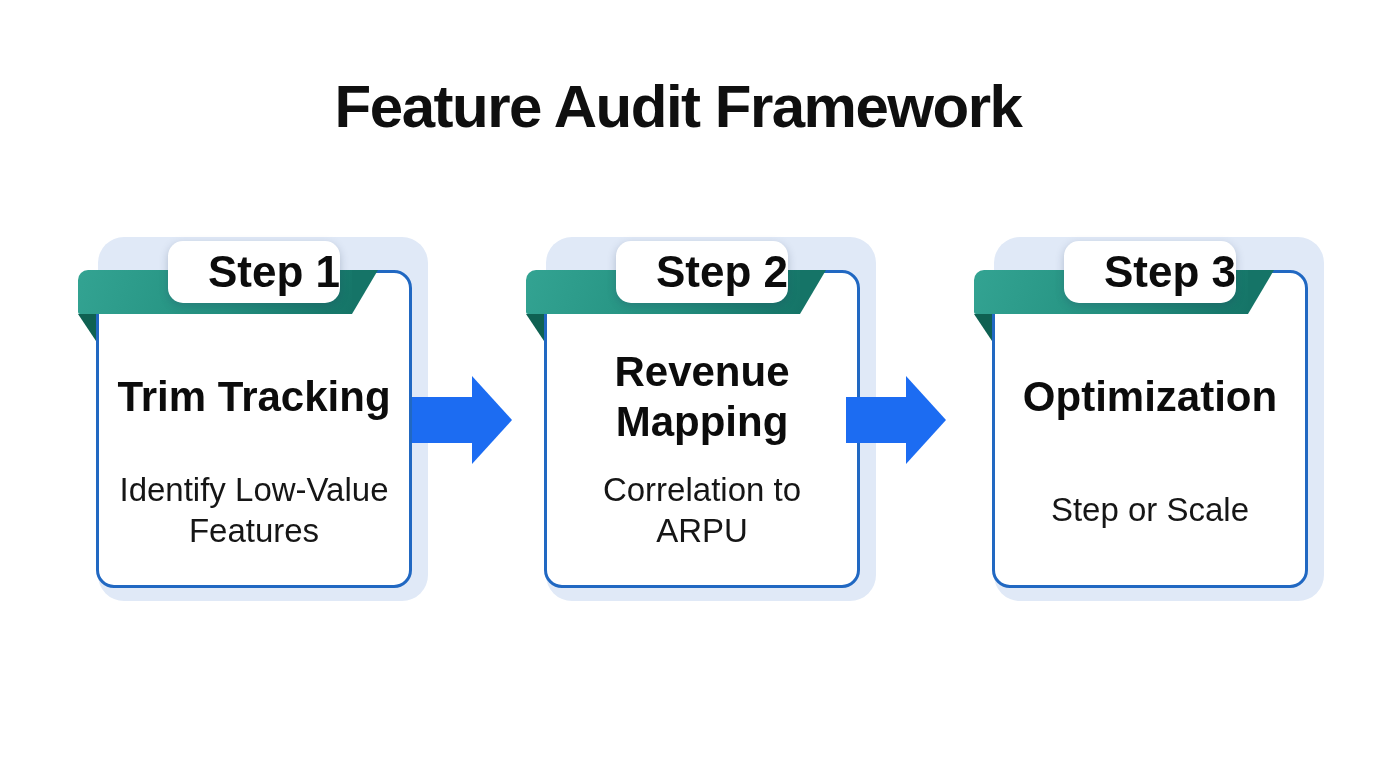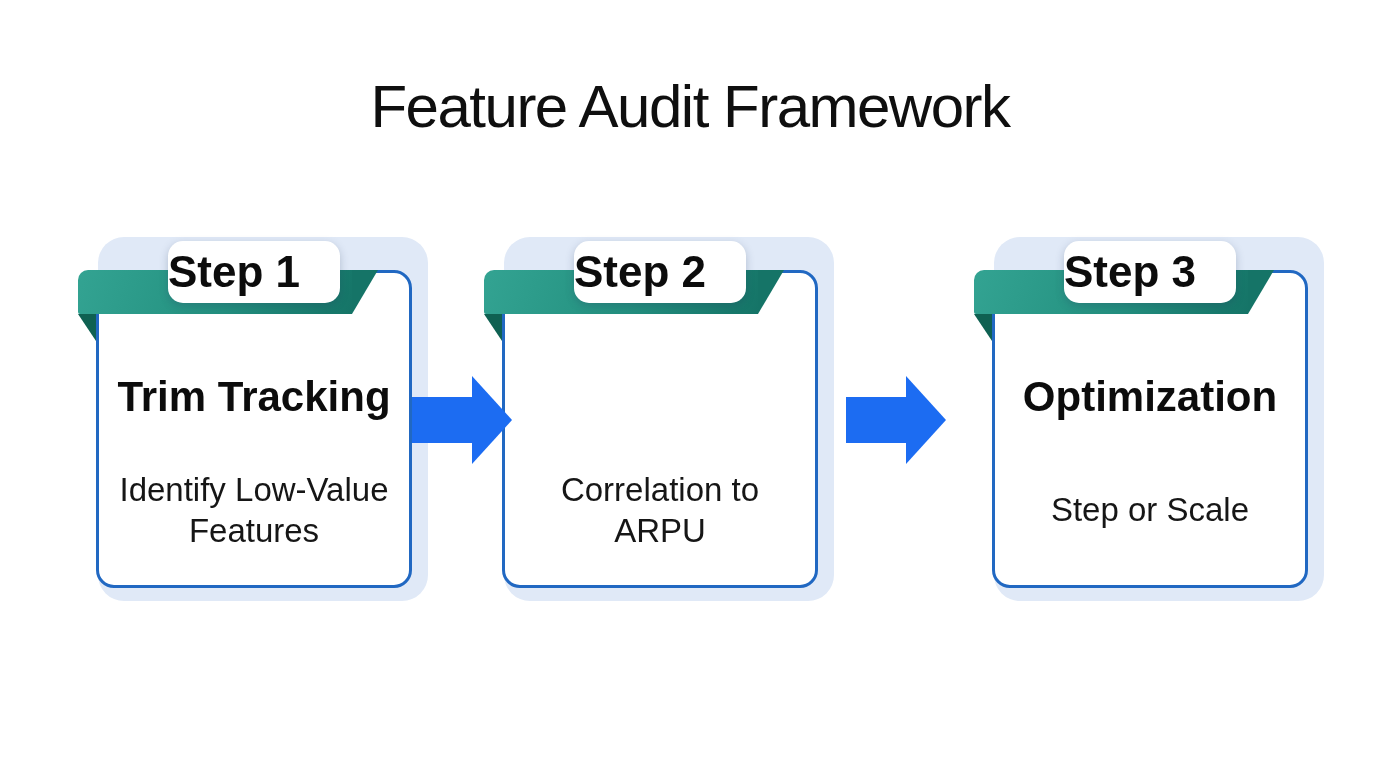--- a/index.html
+++ b/index.html
@@ -1,27 +1,27 @@
 <!DOCTYPE html>
 <html style="--ribbon-teal: #23907f; --ribbon-teal-light: #33a392; --ribbon-teal-dark: #157467; --ribbon-fold: #0f6152; --panel-border: #2168c2; --backdrop: #e0e9f7; --arrow-blue: #1c6cf2; --text: #0f0f0f;"><head>
 <meta charset="utf-8">
 <style>
   html,body{margin:0;padding:0;background:#ffffff;}
   body{width:1376px;height:768px;font-family:"Liberation Sans", sans-serif;color:var(--text,#0f0f0f);}
   .canvas{position:relative;width:1376px;height:768px;overflow:hidden;background:#ffffff;}
 
   .title{
-    position:absolute;top:74px;left:12px;width:1356px;margin:0;
-    text-align:center;font-size:60px;font-weight:400;letter-spacing:-1.5px;
+    position:absolute;top:74px;left:0;width:1356px;margin:0;
+    text-align:center;font-size:60px;font-weight:700;letter-spacing:-1.5px;
     color:var(--text,#0f0f0f);line-height:1.1;
   }
 
   .card{position:absolute;top:237px;width:332px;height:364px;}
   .card.c1{left:96px;}
-  .card.c2{left:502px;}
+  .card.c2{left:544px;}
   .card.c3{left:992px;}
 
   .backdrop{
     position:absolute;left:2px;top:0;right:0;bottom:0;
     background:var(--backdrop,#e0e9f7);border-radius:26px;z-index:0;
   }
   .panel{
     position:absolute;left:0;top:33px;width:310px;height:312px;
     background:#ffffff;border:3px solid var(--panel-border,#2168c2);
     border-radius:18px;z-index:1;
@@ -38,21 +38,21 @@
   }
   .fold{
     position:absolute;left:-18px;top:77px;width:18px;height:27px;
     background:var(--ribbon-fold,#0f6152);
     clip-path:polygon(0 0,100% 0,100% 100%);z-index:1;
   }
   .pill{
     position:absolute;left:72px;top:4px;width:172px;height:62px;
     background:#ffffff;border-radius:15px;z-index:3;
     box-shadow:0 3px 8px rgba(40,60,90,0.25);
-    display:flex;align-items:center;justify-content:flex-start;
+    display:flex;align-items:center;justify-content:flex-end;
     font-size:44px;font-weight:700;color:#0c0c0c;
   }
   .heading{
     position:absolute;left:0;top:95px;width:316px;height:130px;z-index:2;
     display:flex;align-items:center;justify-content:center;text-align:center;
     font-size:42px;font-weight:700;line-height:1.2;color:#0c0c0c;
   }
   .heading span{display:block;max-width:285px;}
   .subtitle{
     position:absolute;left:0;top:224px;width:316px;height:98px;z-index:2;
@@ -103,20 +103,23 @@
   </div>
 
   <div class="card c2">
     <div class="backdrop"></div>
     <div class="panel"></div>
     <div class="fold"></div>
     <div class="ribbon"></div>
     <div class="pill">
       <span>Step 2</span>
     </div>
+    <div class="heading">
+      <span>Revenue Mapping</span>
+    </div>
     <div class="subtitle">
       <span>Correlation to ARPU</span>
     </div>
   </div>
 
   <div class="arrow a2">
     <div class="shaft"></div>
     <div class="head"></div>
   </div>
 

